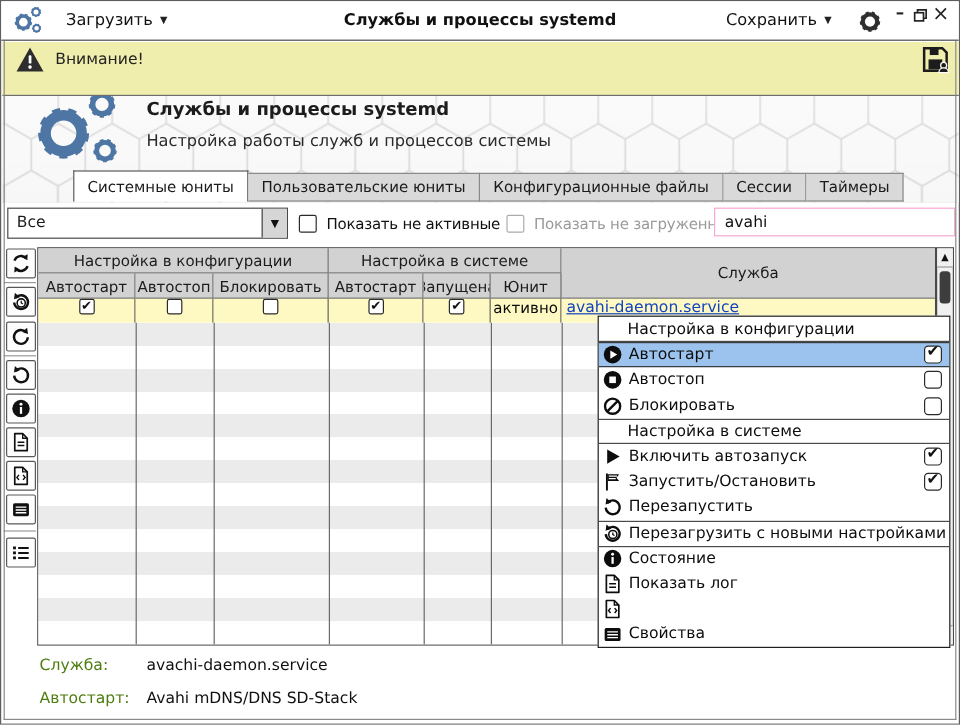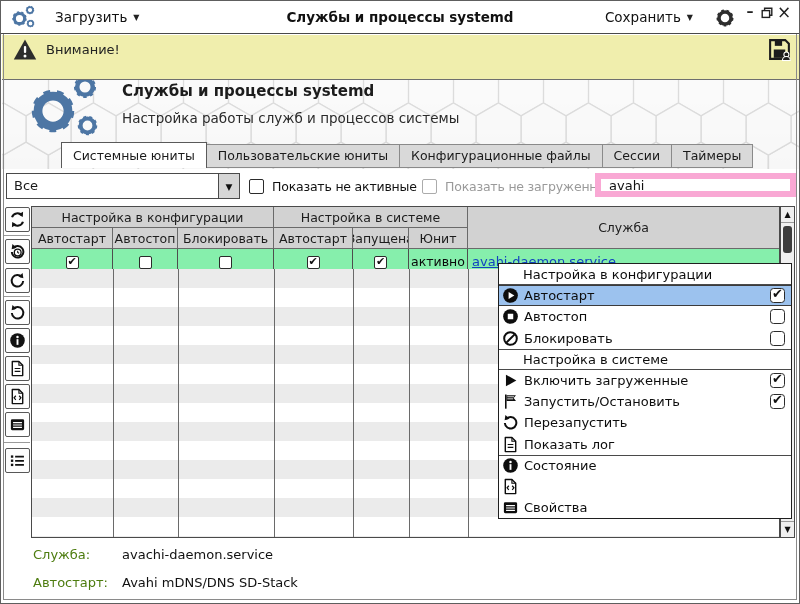--- a/index.html
+++ b/index.html
@@ -47,31 +47,31 @@
   .combo-btn .arr { font-size:9px; line-height:24px; color:#111; }
   .chkrow { position:absolute; top:175px; height:20px; display:flex; align-items:center; }
   .cb { display:inline-block; width:15px; height:15px; border:1.5px solid #2b2b2b; background:#fff; border-radius:2px; position:relative; }
   .cb.rounded { border-radius:3.5px; }
   .cb.disabled { border-color:#ababab; }
   .cb.on::after { content:"✔"; position:absolute; left:1px; top:-3px; font-size:13px; font-weight:bold; color:#111; }
   .chk1 { left:248px; }
   .chk2 { left:421px; }
   .chk-label { margin-left:8px; font-size:12.5px; letter-spacing:-0.2px; color:#111; white-space:nowrap; }
   .chk-label.disabled { color:#9a9a9a; }
-  .search { position:absolute; left:594px; top:172px; width:201px; height:24px; border:6px solid #f9a8d4; background:#fff; font-family:inherit; font-size:13px; padding:0 8px; color:#111; }
+  .search { position:absolute; left:594px; top:172px; width:201px; height:24px; border:1px solid #f9a8d4; background:#fff; font-family:inherit; font-size:13px; padding:0 8px; color:#111; }
 
   
   .side-btn { position:absolute; left:4px; width:25px; height:25px; background:#fdfdfd; border:1px solid #585858; border-radius:2px; display:flex; align-items:center; justify-content:center; color:#111; }
   .side-btn svg { width:17px; height:17px; }
   .side-sep { position:absolute; left:2px; width:27px; height:0; border-top:1px solid #9a9a9a; }
 
   
   .tbl { position:absolute; left:30px; top:205px; width:749px; height:332px; border:1px solid #4a4a4a; background:#fff; }
   .hcell { position:absolute; background:#d2d2d2; border-right:1px solid #6a6a6a; border-bottom:1px solid #6a6a6a; font-size:12.5px; color:#1c1c1c; text-align:center; display:flex; align-items:center; justify-content:center; white-space:nowrap; overflow:hidden; }
-  .rcell { position:absolute; top:42px; height:20px; background:#86efac; border-right:1px solid #4e4e4e; display:flex; align-items:flex-end; justify-content:center; font-size:12.5px; color:#0a0a0a; }
+  .rcell { position:absolute; top:42px; height:20px; background:#fef9c3; border-right:1px solid #4e4e4e; display:flex; align-items:flex-start; justify-content:center; font-size:12.5px; color:#0a0a0a; }
   .rcell .cb { width:13px; height:13px; border-width:1.4px; background:#fff; }
   .rcell .cb.on::after { font-size:11px; top:-2px; left:1px; }
   .rcell.svc { justify-content:flex-start; padding-left:4px; border-right:none; }
   .svc-link { font-size:13px; color:#1243c0; text-decoration:underline; }
   .tbl-body { position:absolute; left:0; top:62px; width:747px; height:268px;
               background:repeating-linear-gradient(180deg,#ebebeb 0px,#ebebeb 19.1px,#ffffff 19.1px,#ffffff 38.2px); }
   .vline { position:absolute; top:0; width:0; height:100%; border-left:1px solid #6a6a6a; }
 
   
   .vscroll { position:absolute; left:779px; top:205px; width:15px; height:332px; background:#f0f0f0; border:1px solid #4a4a4a; }
@@ -395,55 +395,63 @@
       <span class="cm-label">Блокировать</span>
       <span class="cb rounded cm-cb"></span>
     </div>
     <div class="cm-row hdr sep-top">Настройка в системе</div>
     <div class="cm-row">
       <span class="cm-ic">
           <svg>
             <use href="#play" width="17" height="17"></use>
           </svg>
         </span>
-      <span class="cm-label">Включить загруженные</span>
+      <span class="cm-label">Включить автозапуск</span>
       <span class="cb rounded cm-cb on"></span>
     </div>
     <div class="cm-row">
       <span class="cm-ic">
           <svg>
             <use href="#flag" width="17" height="17"></use>
           </svg>
         </span>
       <span class="cm-label">Запустить/Остановить</span>
       <span class="cb rounded cm-cb on"></span>
     </div>
     <div class="cm-row">
       <span class="cm-ic">
           <svg>
             <use href="#ccw" width="17" height="17"></use>
           </svg>
         </span>
       <span class="cm-label">Перезапустить</span>
     </div>
+    <div class="cm-row sep-top">
+      <span class="cm-ic">
+          <svg>
+            <use href="#ccwclock" width="17" height="17"></use>
+          </svg>
+        </span>
+      <span class="cm-label">Перезагрузить с новыми настройками</span>
+    </div>
+    <div class="cm-row sep-top">
+      <span class="cm-ic">
+          <svg>
+            <use href="#infoc" width="17" height="17"></use>
+          </svg>
+        </span>
+      <span class="cm-label">Состояние</span>
+    </div>
     <div class="cm-row">
       <span class="cm-ic">
           <svg>
             <use href="#doc" width="17" height="17"></use>
           </svg>
         </span>
       <span class="cm-label">Показать лог</span>
-    </div>
-    <div class="cm-row sep-top">
-      <span class="cm-ic">
-          <svg>
-            <use href="#infoc" width="17" height="17"></use>
-          </svg>
-        </span>
-      <span class="cm-label">Состояние</span>
     </div>
     <div class="cm-row">
       <span class="cm-ic">
           <svg>
             <use href="#codedoc" width="17" height="17"></use>
           </svg>
         </span>
     </div>
     <div class="cm-row">
       <span class="cm-ic">

